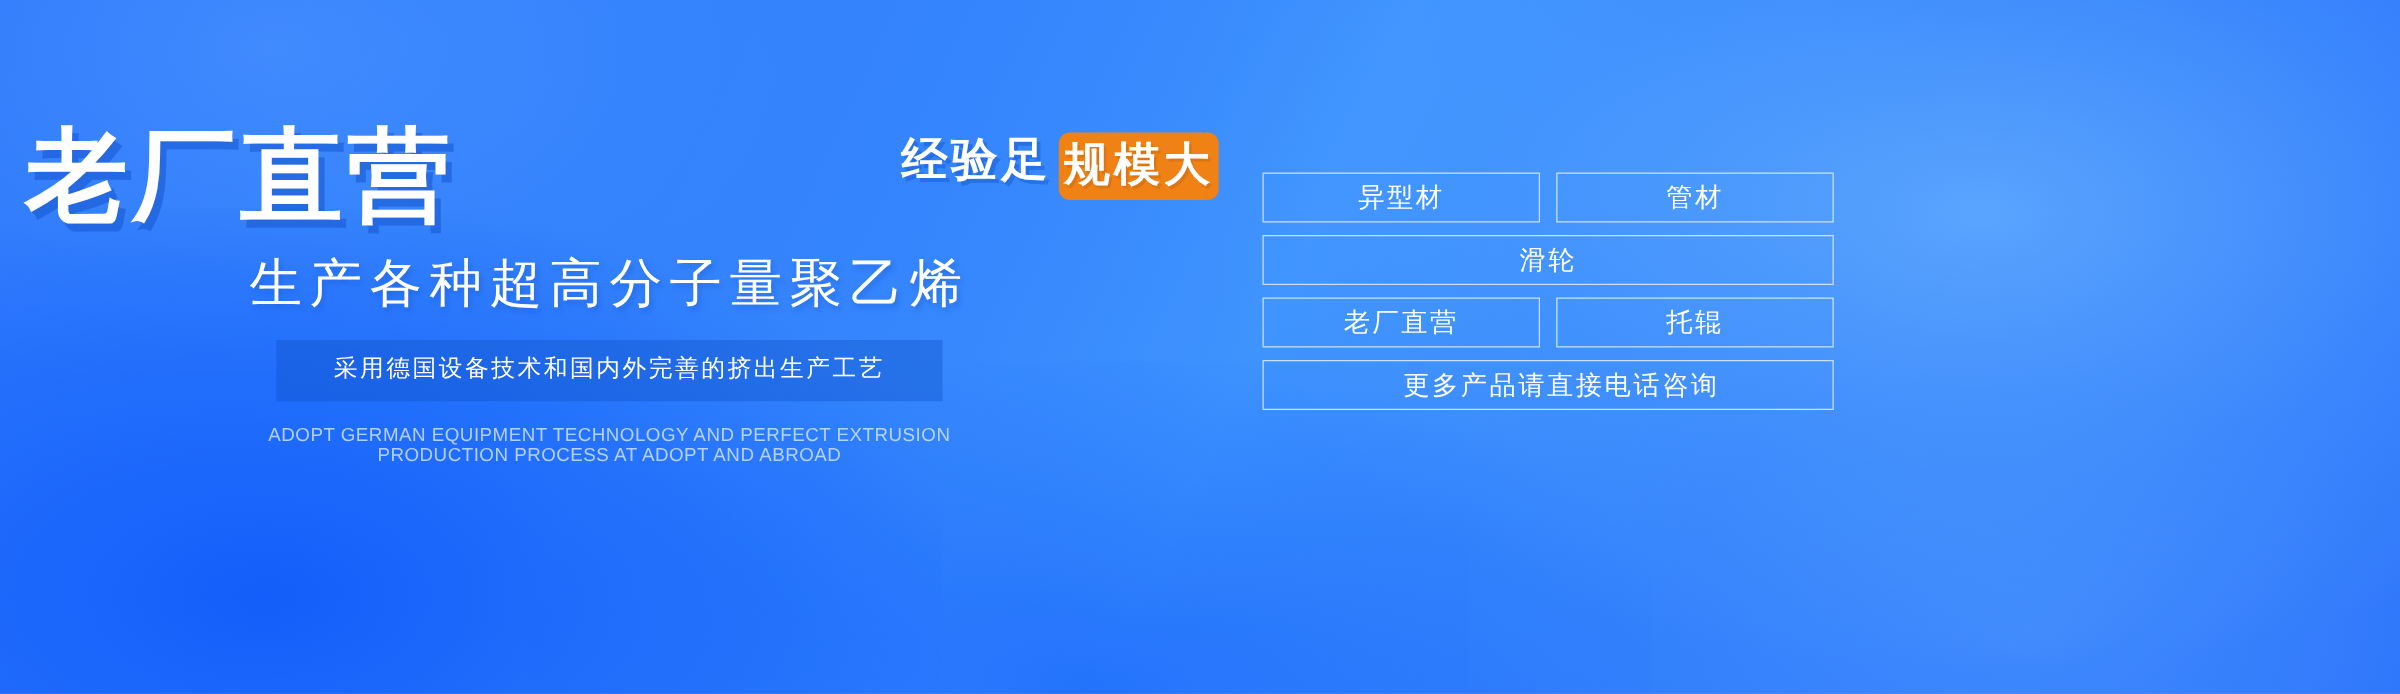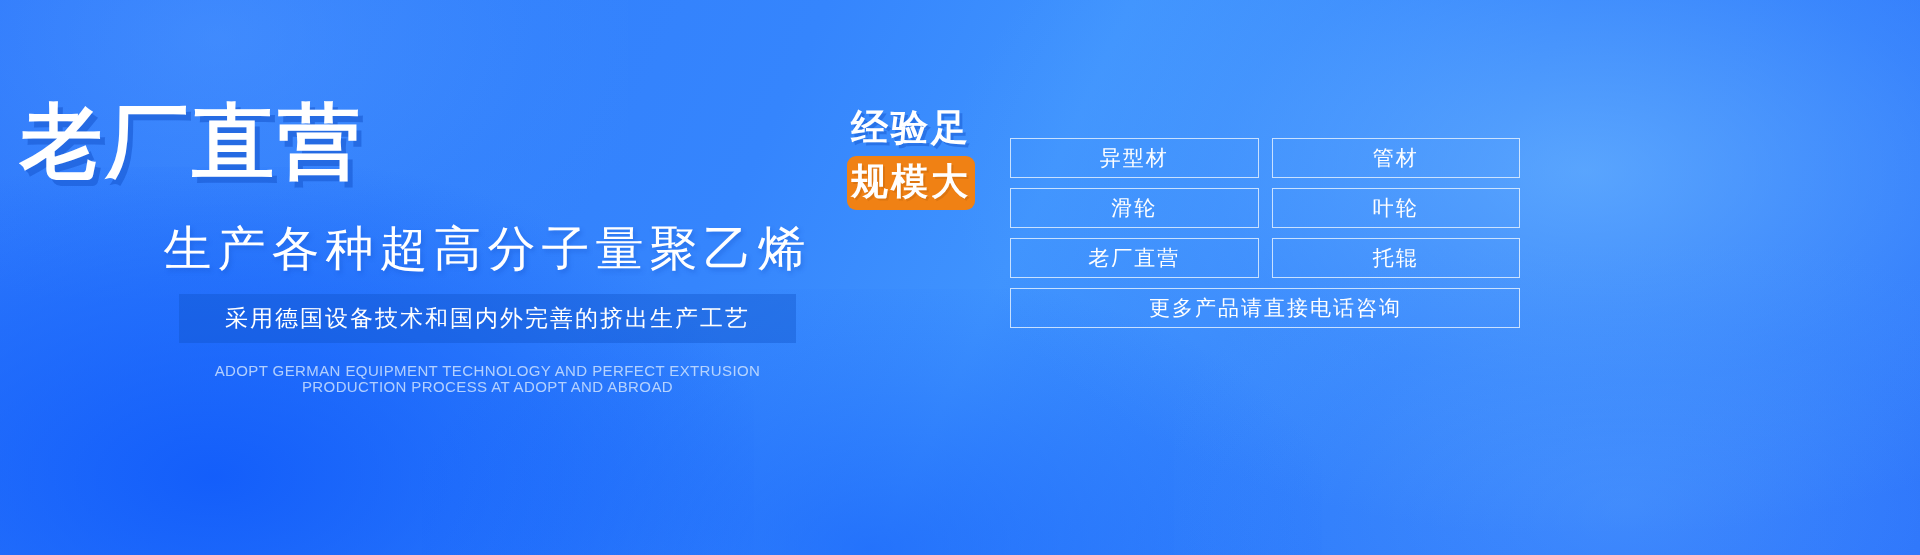--- a/index.html
+++ b/index.html
@@ -90,21 +90,21 @@
     line-height: 92px;
     font-weight: bold;
     color: #ffffff;
     letter-spacing: 4px;
     text-shadow: 5px 6px 0 rgba(21,85,205,0.55);
     white-space: nowrap;
   }
 
   .headline-badges {
     display: flex;
-    flex-direction: column;
+    flex-direction: row;
     gap: 6px;
     padding-top: 10px;
   }
 
   .badge-plain {
     font-size: 37px;
     line-height: 44px;
     font-weight: bold;
     color: #ffffff;
     letter-spacing: 3px;
@@ -122,55 +122,55 @@
     line-height: 40px;
     font-weight: bold;
     letter-spacing: 3px;
     padding: 6px 4px 8px;
     white-space: nowrap;
     text-shadow: 2px 2px 0 rgba(185,95,10,0.35);
   }
 
   .subhead {
     margin-top: 10px;
-    font-size: 48px;
+    font-size: 42px;
     line-height: 58px;
     color: #ffffff;
     letter-spacing: 6px;
     font-weight: normal;
     text-shadow: 2px 3px 4px rgba(20,80,200,0.35);
     white-space: nowrap;
   }
 
   .tagline-bar {
     display: inline-block;
     margin-top: 16px;
     background: rgba(16,82,200,0.40);
     color: #ffffff;
-    font-size: 23px;
+    font-size: 19px;
     line-height: 30px;
     letter-spacing: 2px;
     padding: 9px 46px 10px;
     white-space: nowrap;
   }
 
   .eng-lines {
     margin-top: 20px;
     color: rgba(215,232,255,0.80);
     font-size: 15px;
     line-height: 16px;
     letter-spacing: 0.4px;
   }
 
   
   .product-panel {
     position: absolute;
     left: 1010px;
     top: 138px;
-    width: 510px;
+    width: 457px;
   }
   .product-row {
     display: flex;
     gap: 13px;
     margin-bottom: 10px;
   }
   .product-btn {
     flex: 1 1 0;
     height: 40px;
     border: 1px solid rgba(225,238,255,0.85);
@@ -237,21 +237,20 @@
 
   <div class="product-panel">
 
     <div class="product-row">
       <div class="product-btn">异型材</div>
       <div class="product-btn">管材</div>
     </div>
 
     <div class="product-row">
       <div class="product-btn">滑轮</div>
-      <div class="product-btn">叶轮</div>
     </div>
 
     <div class="product-row">
       <div class="product-btn">老厂直营</div>
       <div class="product-btn">托辊</div>
     </div>
 
     <div class="product-btn-wide">更多产品请直接电话咨询</div>
   </div>
 

